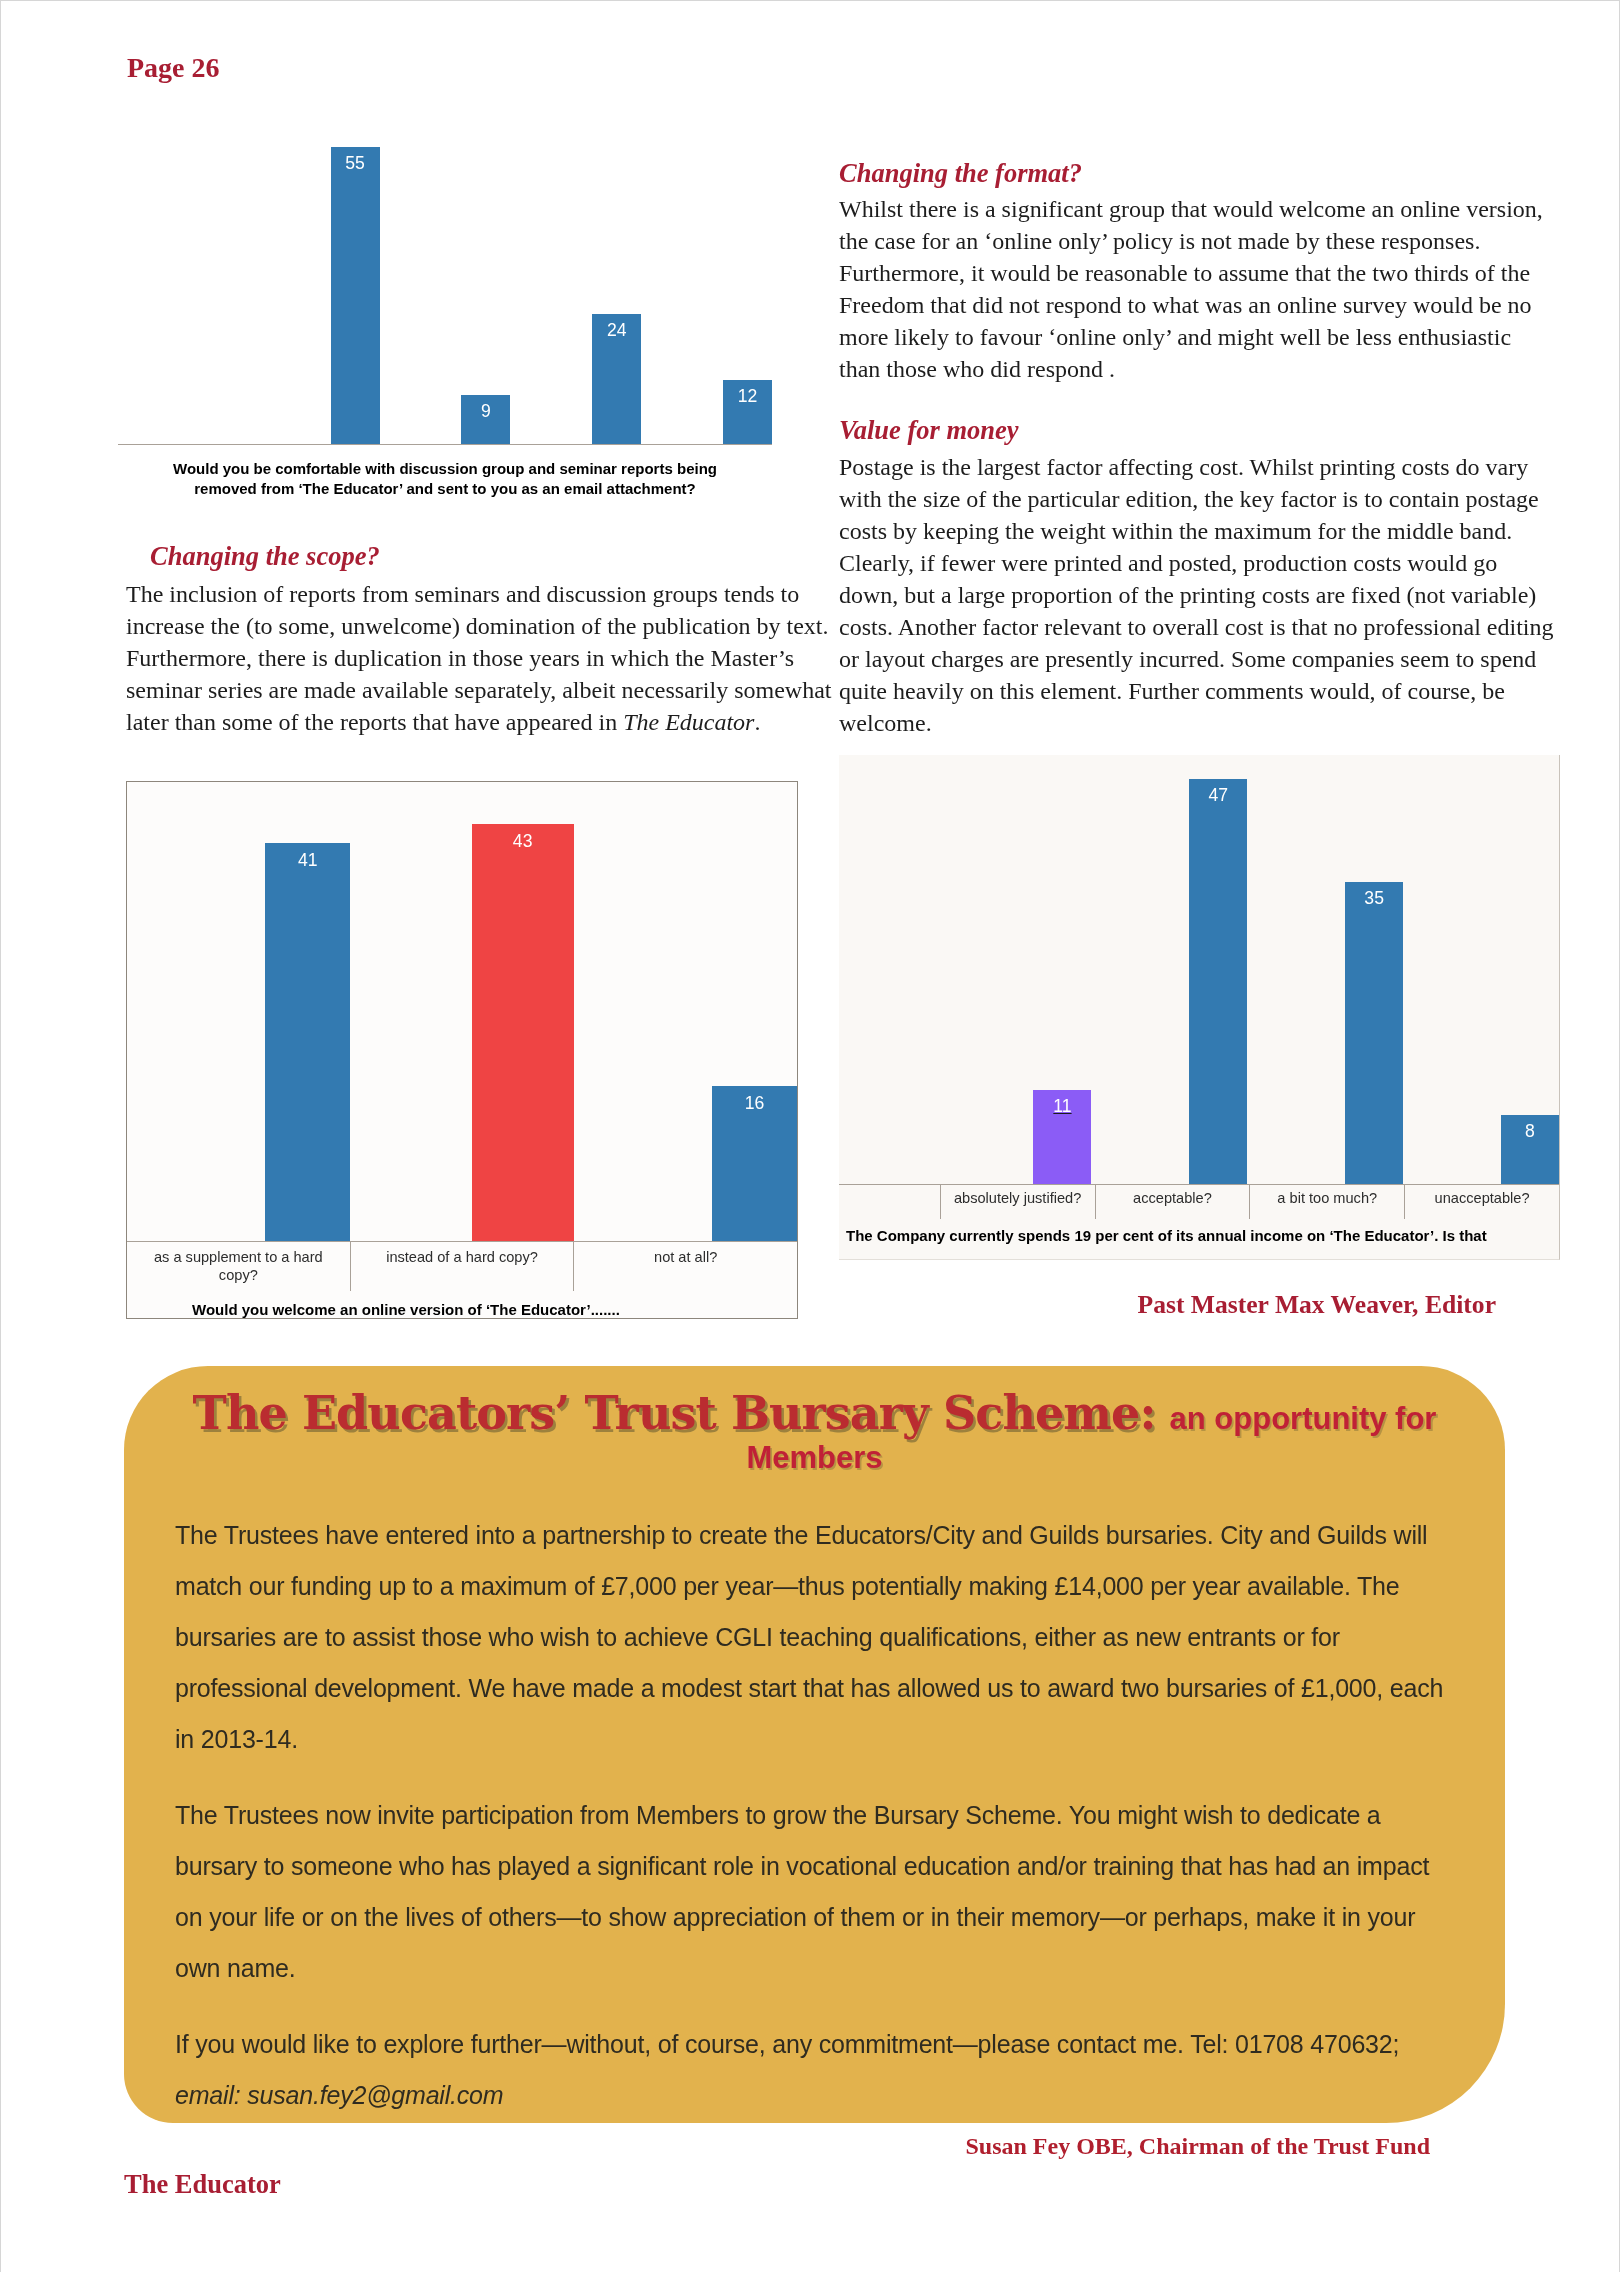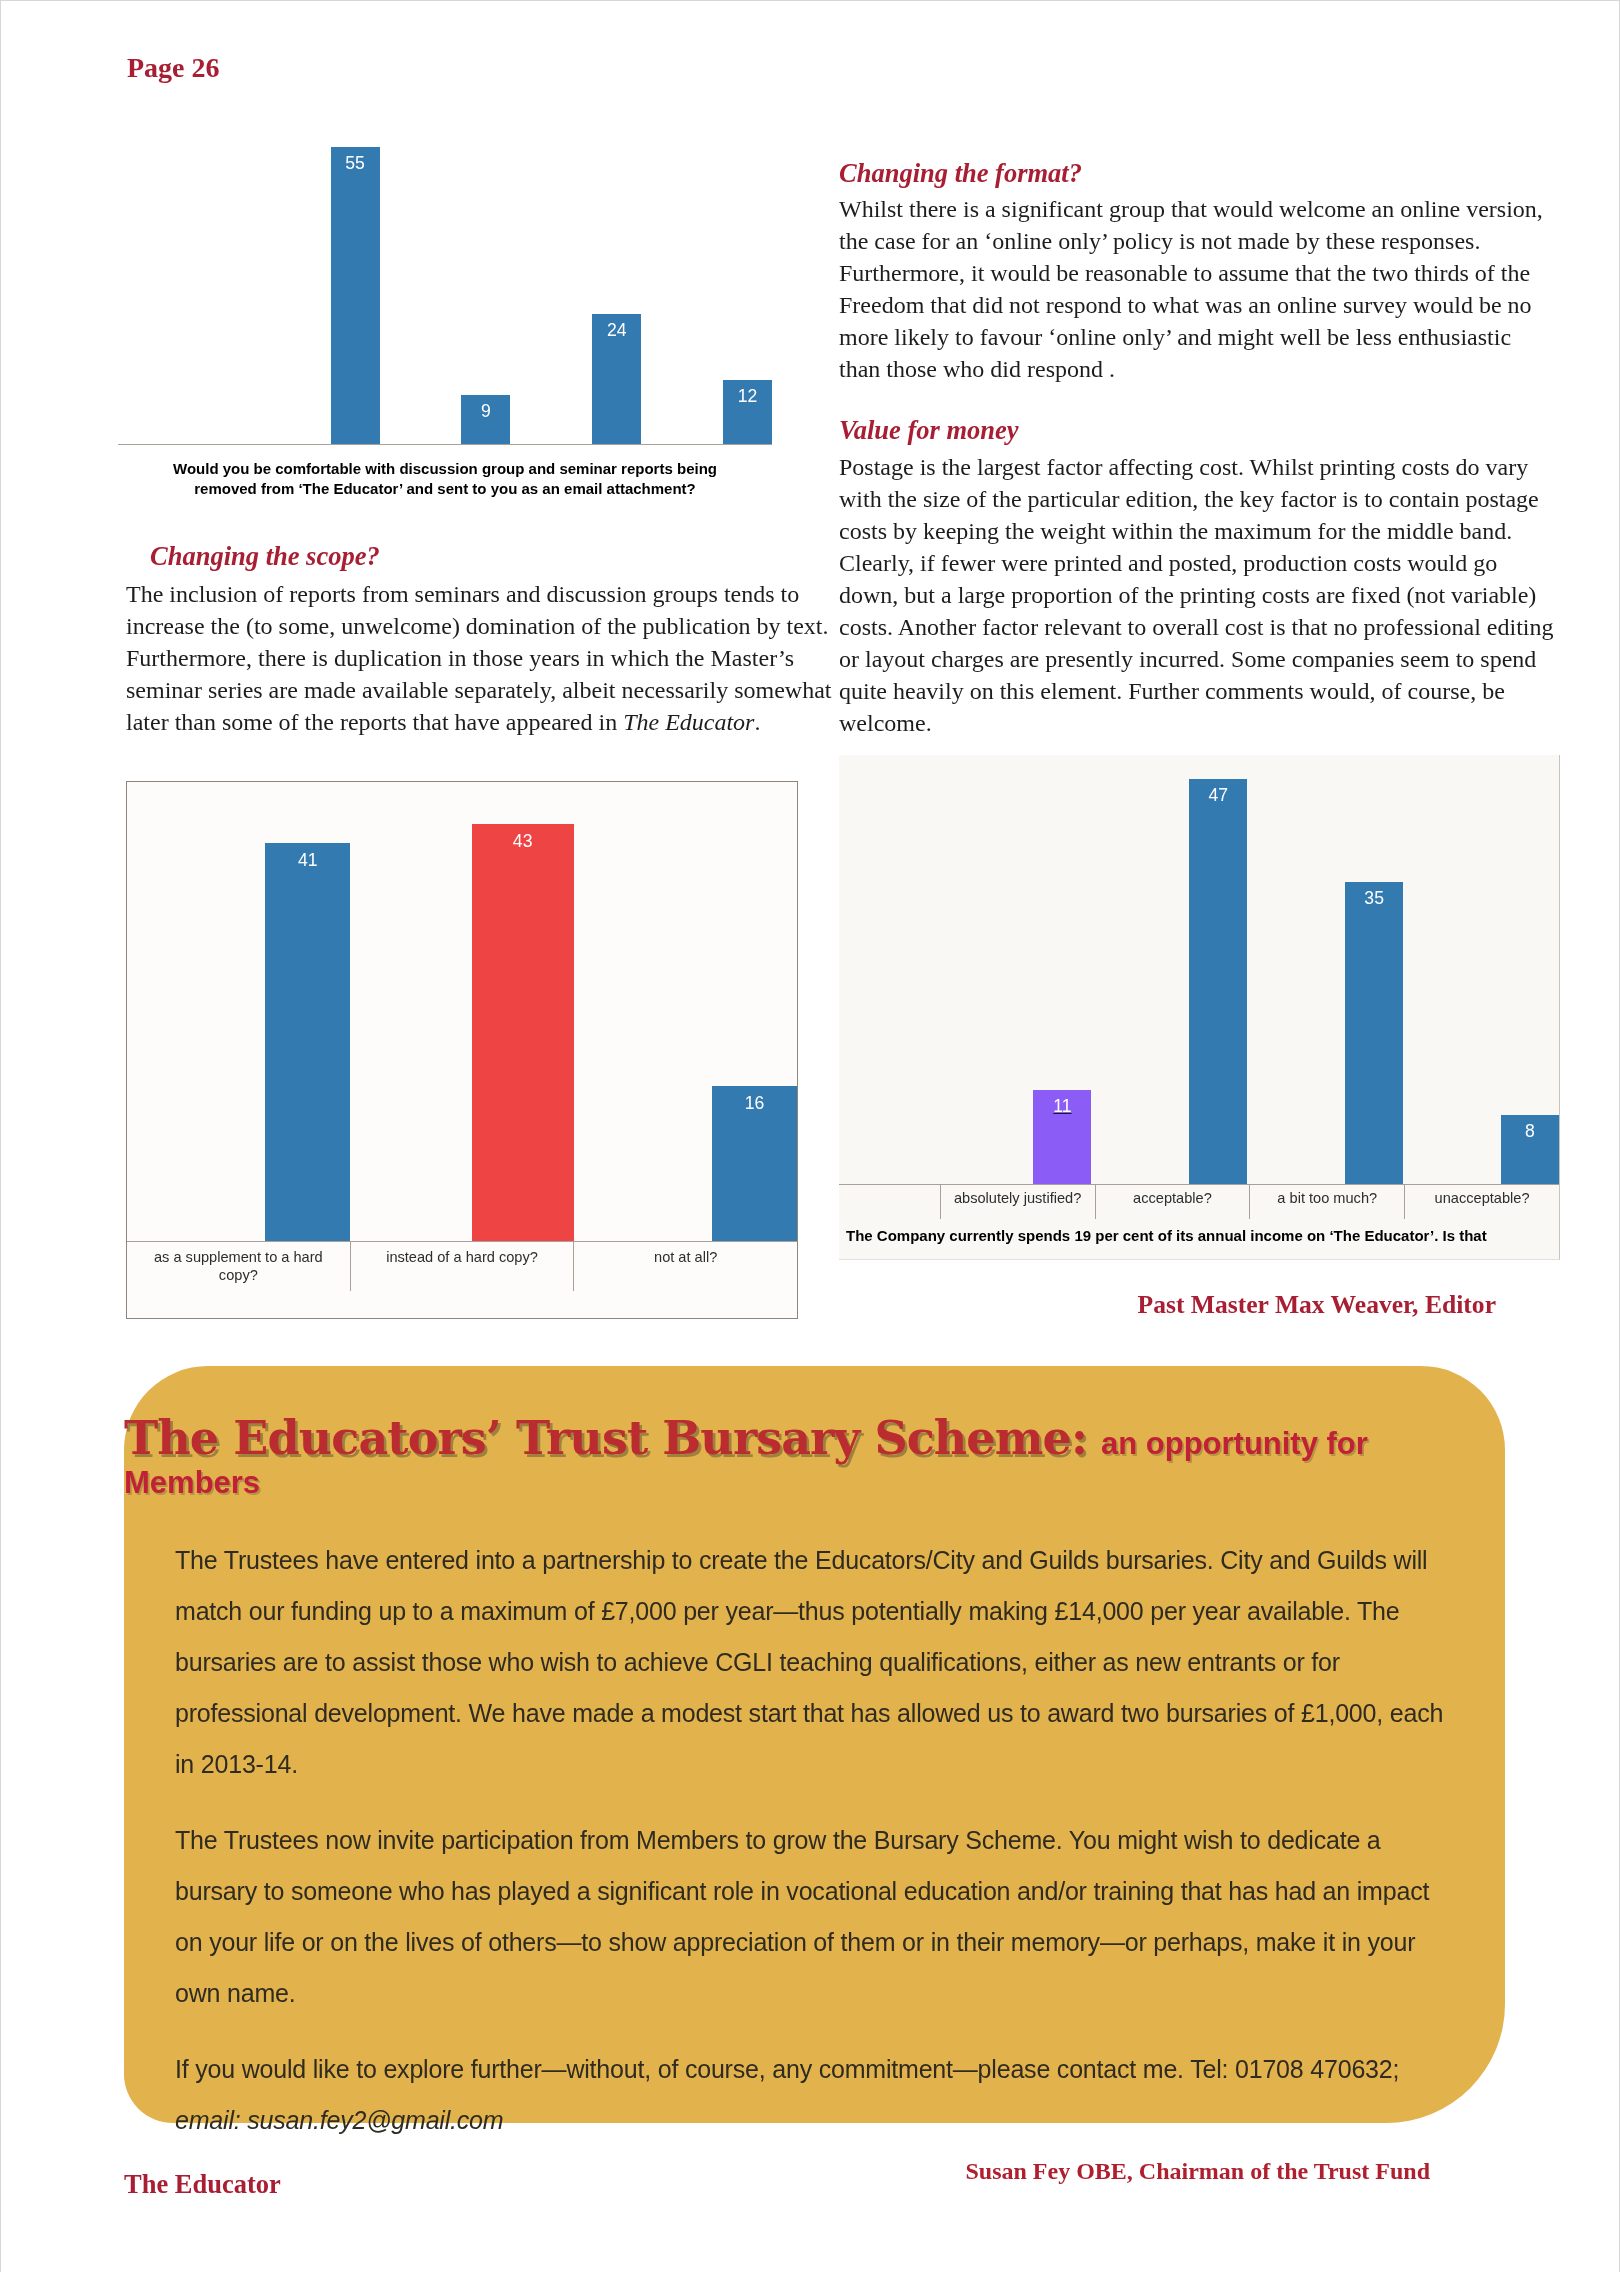--- a/index.html
+++ b/index.html
@@ -85,21 +85,21 @@
   }
 
   
   .gold-box {
     left:123px; top:1365px; width:1381px; height:757px;
     background:#e2b24d;
     border-radius:84px 84px 119px 49px;
     font-family:"Liberation Sans", sans-serif;
     color:#2f2b20;
   }
-  .gold-title-row { padding-top:45px; }
+  .gold-title-row { text-align:center; padding-top:20px; }
   .gold-title {
     font-family:"DejaVu Serif", serif;
     font-size:46px; font-weight:bold; color:#ba2c30;
     text-shadow:2.6px 2.6px 0 rgba(100,90,50,0.55);
     letter-spacing:-0.9px;
   }
   .gold-subtitle {
     font-family:"Liberation Sans", sans-serif;
     font-size:31px; font-weight:bold; color:#c02136;
     margin-left:14px;
@@ -183,20 +183,21 @@
           <div class="bar" style="height: 155px; width: 85px; background: rgb(51, 122, 177);">
             <div class="val">16</div>
           </div>
         </div>
       </div>
     <div class="labels">
         <div class="lab">as a supplement to a hard copy?</div>
         <div class="lab">instead of a hard copy?</div>
         <div class="lab">not at all?</div>
       </div>
+    <div class="caption">Would you welcome an online version  of ‘The Educator’.......</div>
   </div>
 
   <div class="abs chart chart3">
     <div class="plot" style="height: 430px;">
         <div class="slot empty"></div>
         <div class="slot">
           <div class="bar" style="height: 94px; width: 58px; background: #8b5cf6; text-decoration: underline;">
             <div class="val">11</div>
           </div>
         </div>

